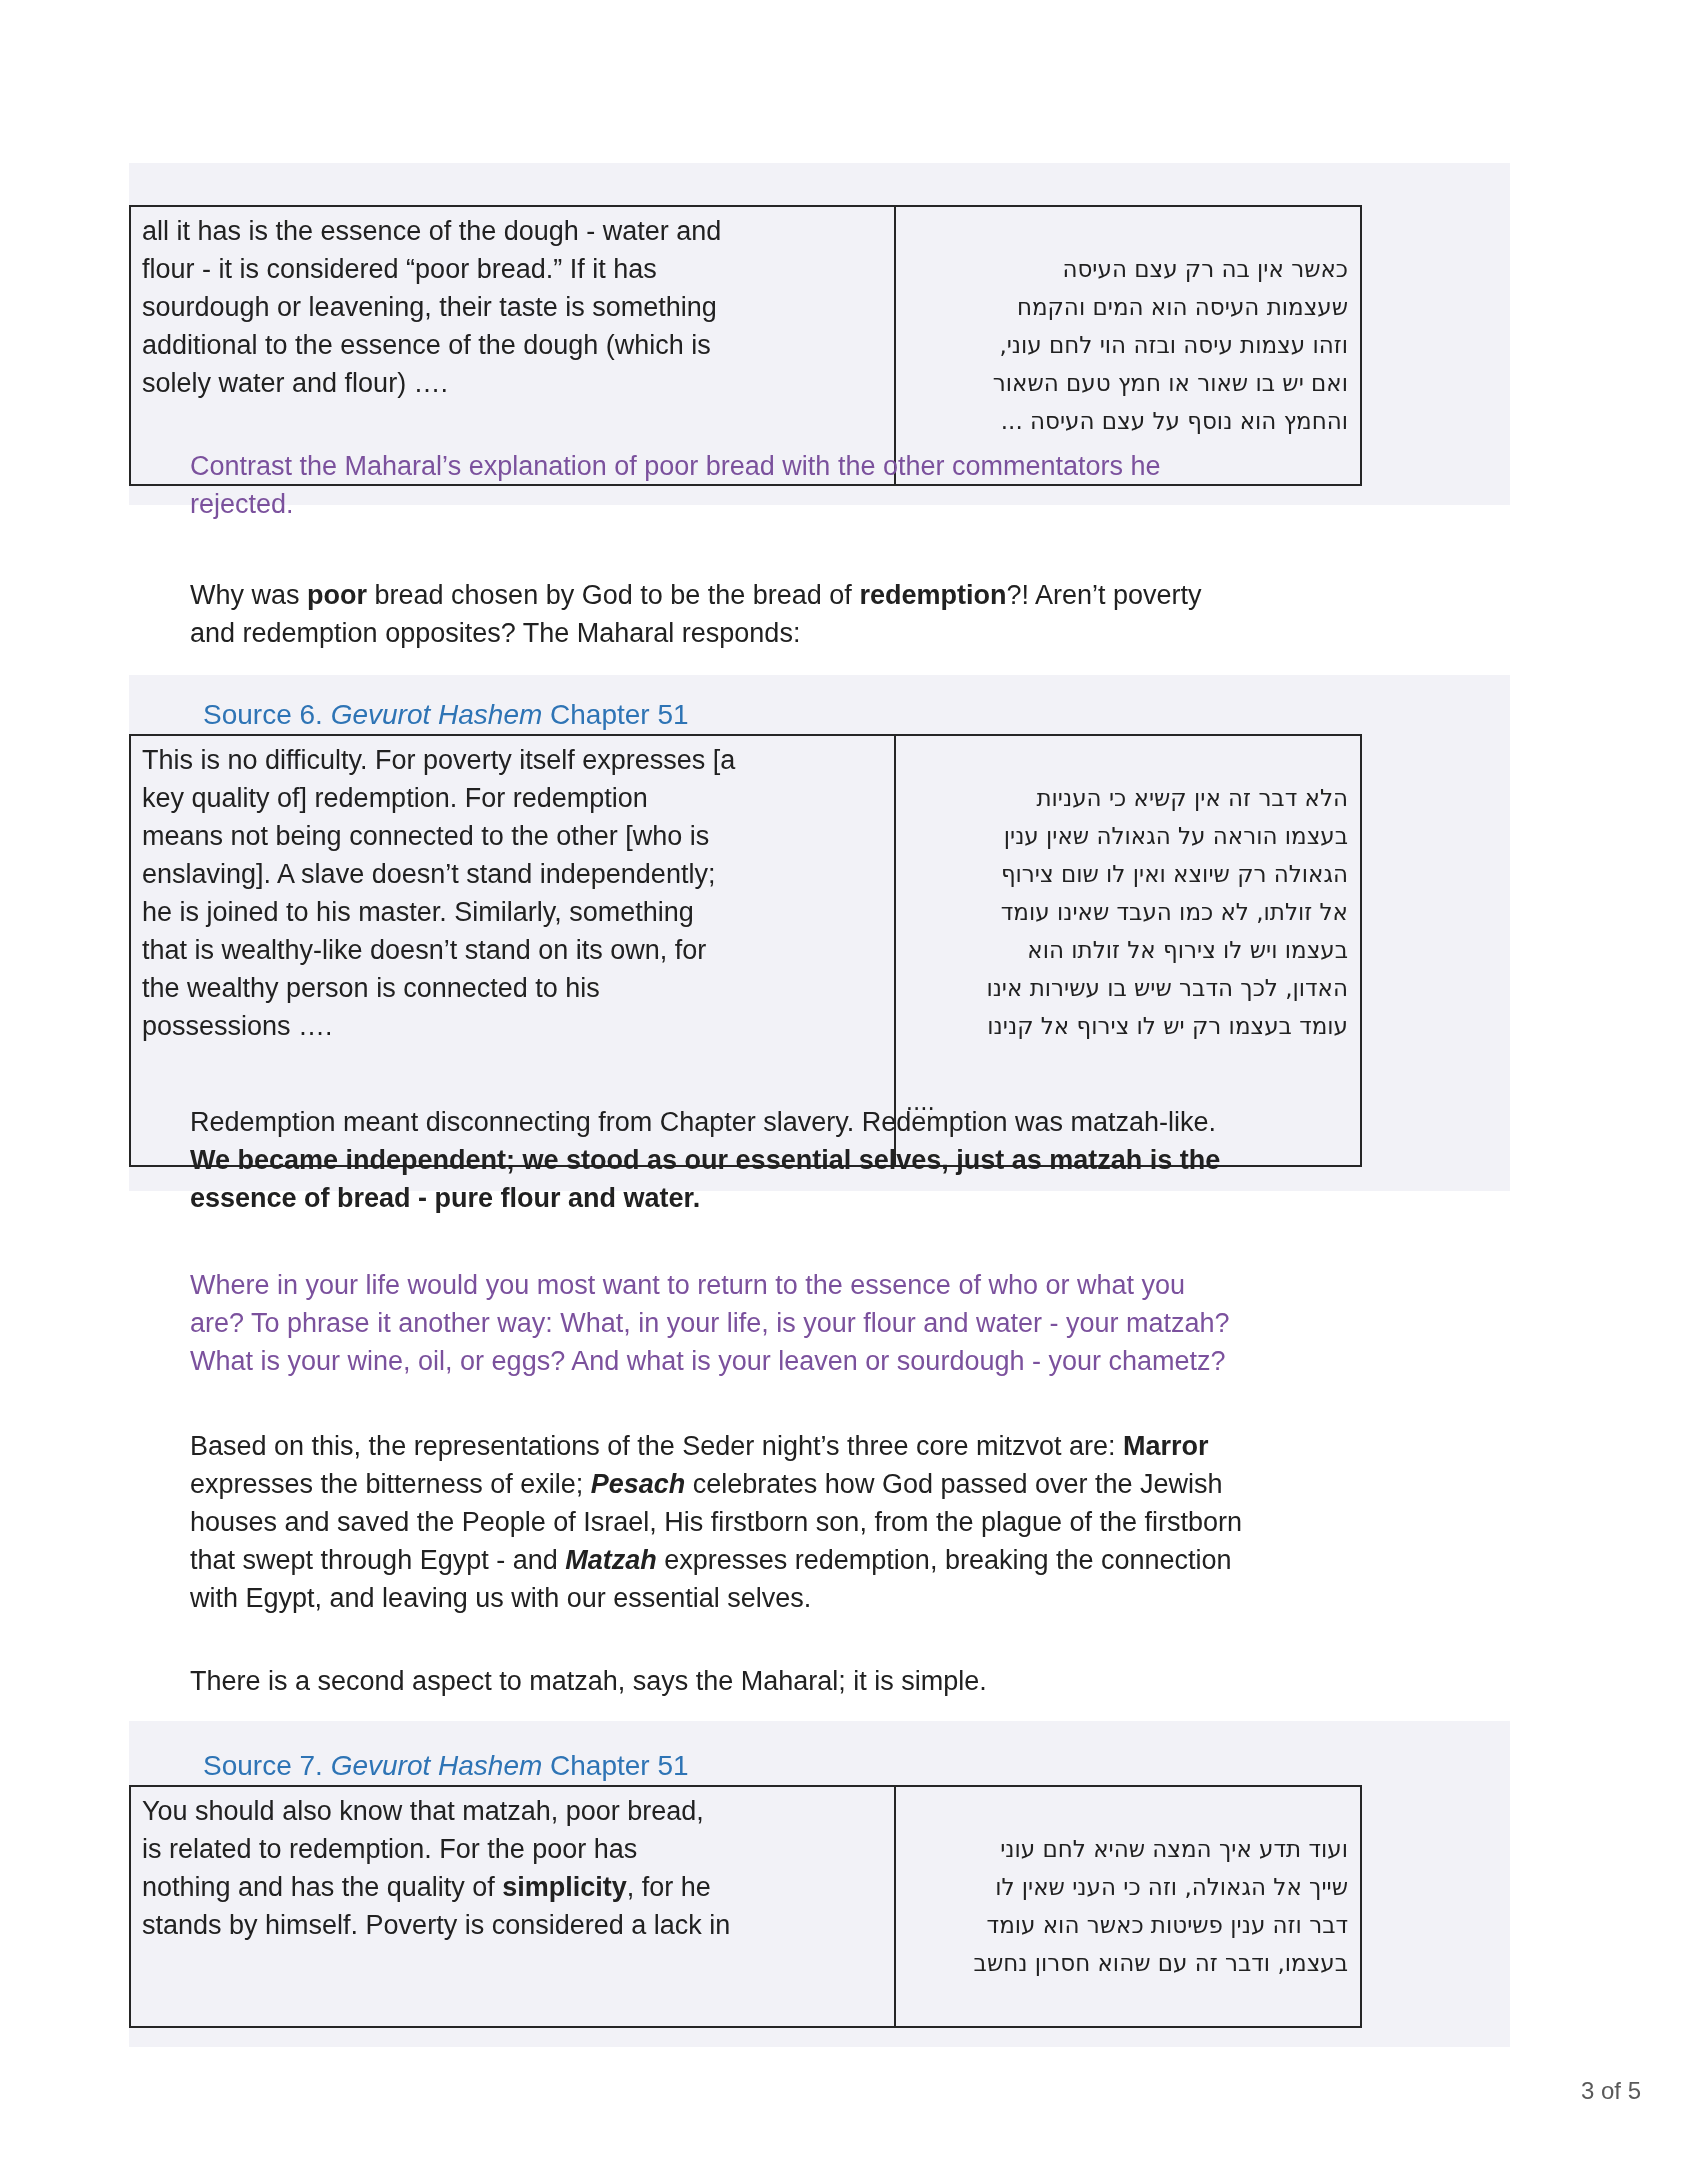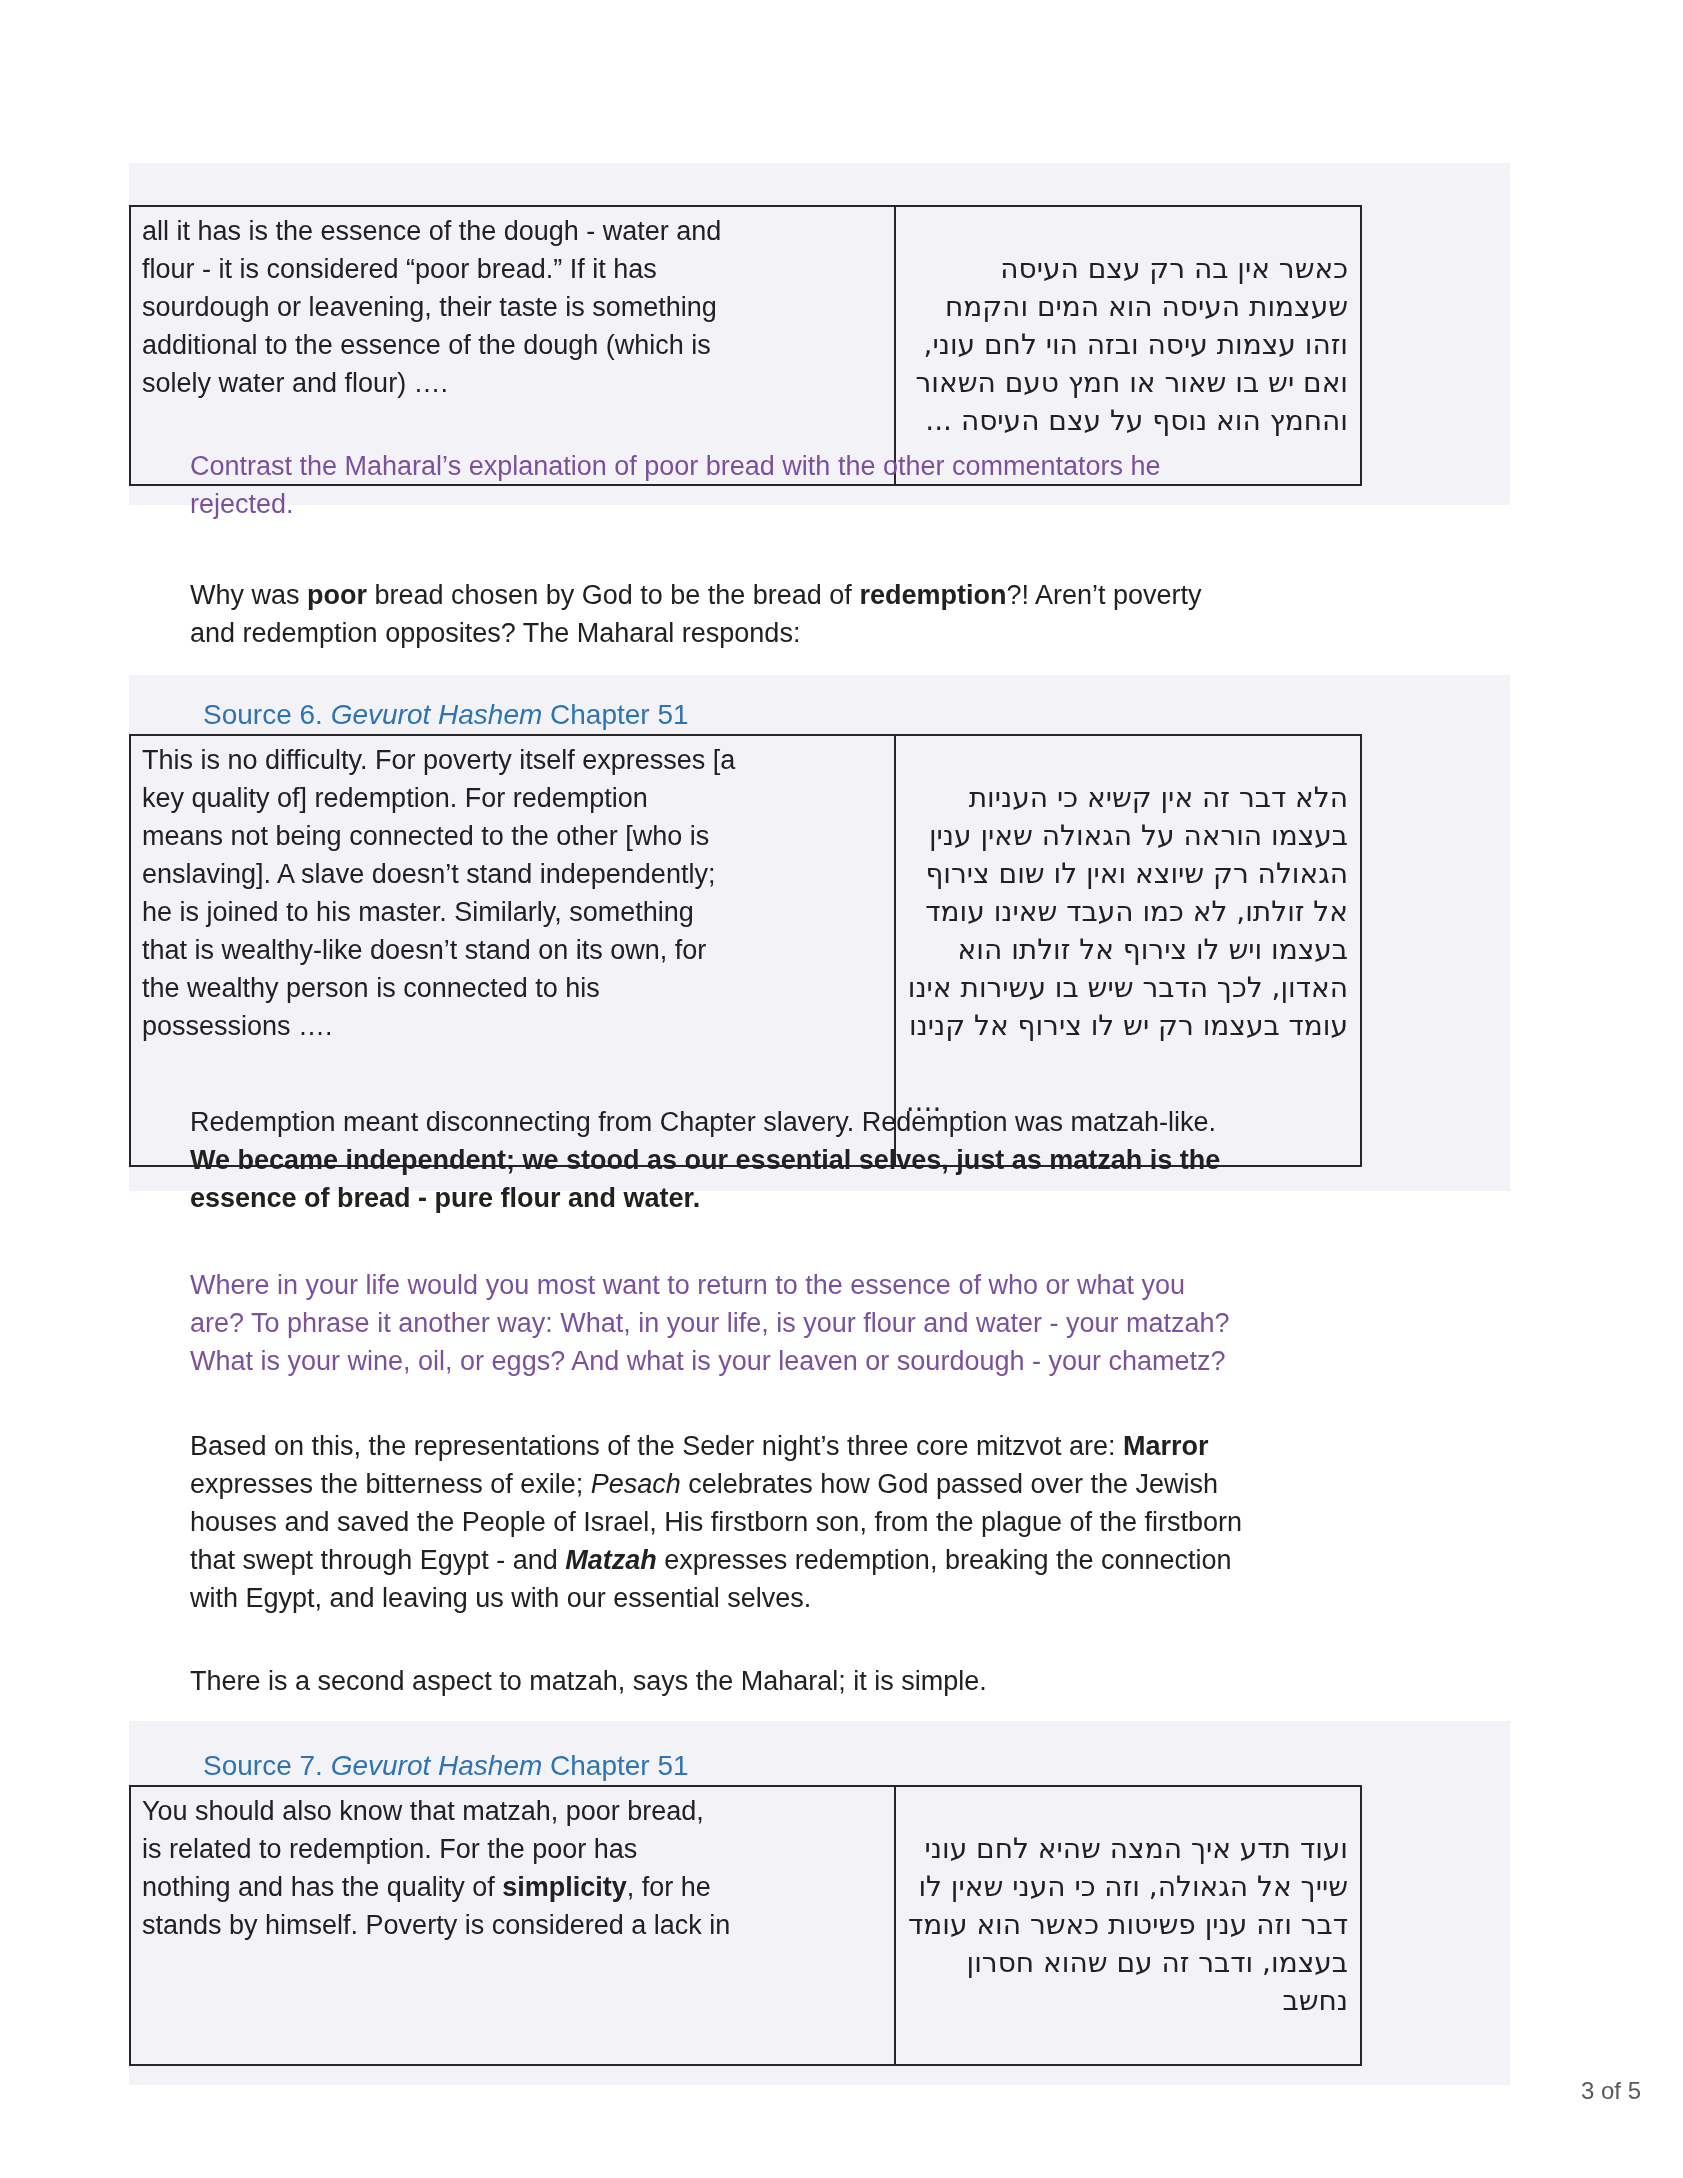--- a/index.html
+++ b/index.html
@@ -23,21 +23,21 @@
     width:1233px; border-collapse:collapse; table-layout:fixed;
     background:transparent;
   }
   .src-table td{
     border:2px solid var(--table-border-color,#262626);
     vertical-align:top; font-size:27px; line-height:38px; white-space:pre-line;
   }
   td.en{width:62.5%; padding:5px 14px 6px 11px;}
   td.he{
     width:37.5%; padding:5px 12px 6px 10px; direction:rtl; text-align:right;
-    font-size:28px; font-family:"DejaVu Sans","Liberation Sans",sans-serif;
+    font-size:23px; font-family:"DejaVu Sans","Liberation Sans",sans-serif;
   }
   .he-tail{text-align:left;}
   .para{
     position:absolute; left:190px; width:1238px; margin:0;
     font-size:27px; line-height:38px; white-space:pre-line;
   }
   .prompt{color:var(--prompt-color,#7b519d);}
   #prompt1{top:447px;}
   #question-para{top:576px;}
   #summary-para{top:1103px;}
@@ -111,21 +111,21 @@
 
   <p class="para" id="summary-para"><span>Redemption meant disconnecting from Chapter slavery. Redemption was matzah-like.
 </span><span style="font-weight: 700;">We became independent; we stood as our essential selves, just as matzah is the
 essence of bread - pure flour and water.</span></p>
 
   <p class="para prompt" id="prompt2">Where in your life would you most want to return to the essence of who or what you
 are? To phrase it another way: What, in your life, is your flour and water - your matzah?
 What is your wine, oil, or eggs? And what is your leaven or sourdough - your chametz?</p>
 
   <p class="para" id="mitzvot-para"><span>Based on this, the representations of the Seder night’s three core mitzvot are: </span><span style="font-weight: 700; ">Marror</span><span>
-expresses the bitterness of exile; </span><span style="font-weight: 400; font-style: italic;">Pesach</span><span> celebrates how God passed over the Jewish
+expresses the bitterness of exile; </span><span style="font-weight: 700; font-style: italic;">Pesach</span><span> celebrates how God passed over the Jewish
 houses and saved the People of Israel, His firstborn son, from the plague of the firstborn
 that swept through Egypt - and </span><span style="font-weight: 700; font-style: italic;">Matzah</span><span> expresses redemption, breaking the connection
 with Egypt, and leaving us with our essential selves.</span></p>
 
   <p class="para" id="second-aspect">There is a second aspect to matzah, says the Maharal; it is simple.</p>
 
   <section class="band" id="band3">
     <h2 class="src-heading"><span>Source 7. </span><span style="font-style: italic;">Gevurot Hashem</span><span> Chapter 51</span></h2>
     <table class="src-table">
       <tbody>

